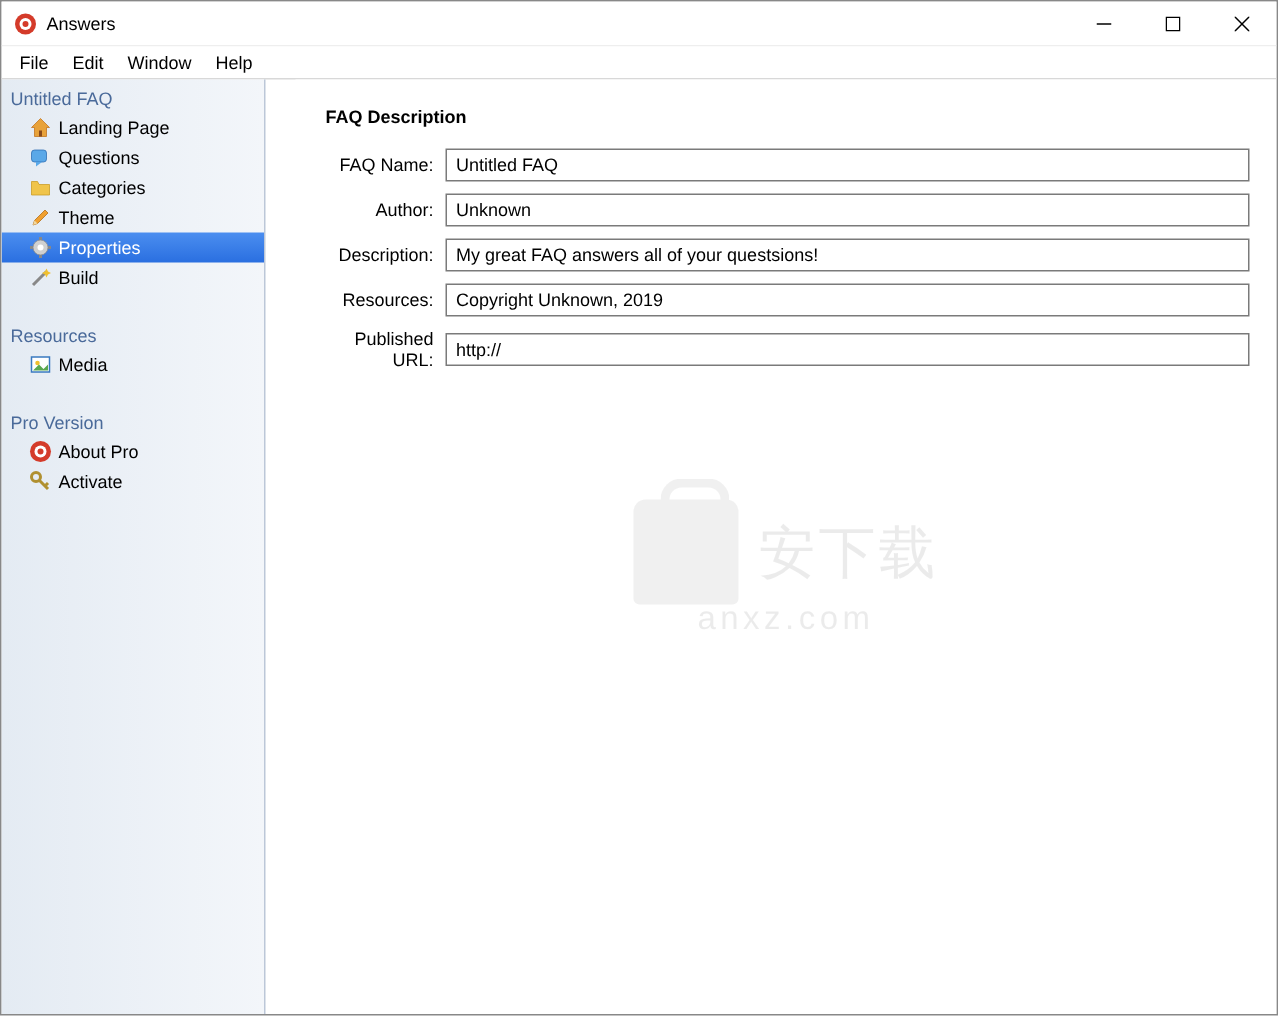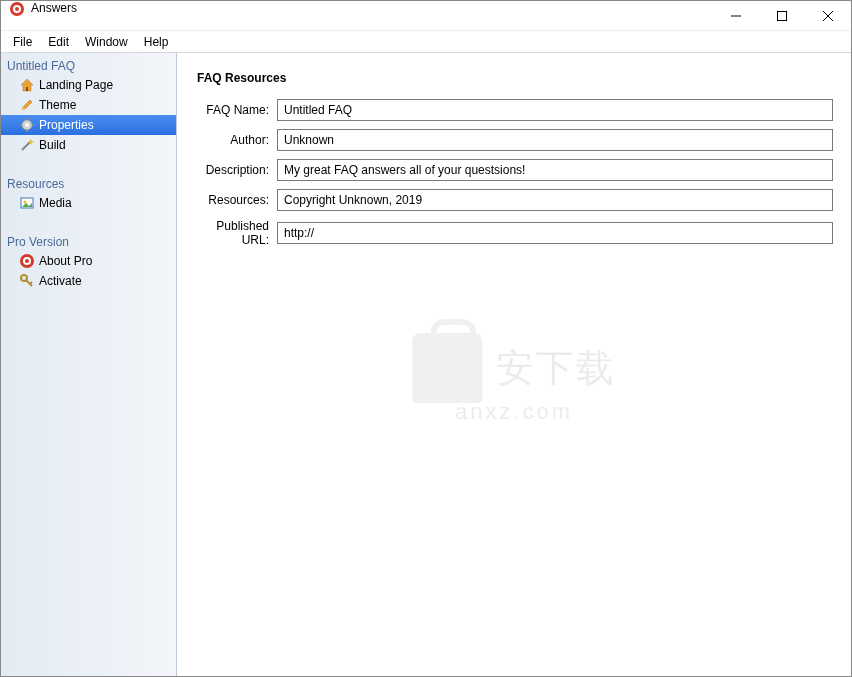--- a/index.html
+++ b/index.html
@@ -9,21 +9,21 @@
   background: #fff;
   width: 852px;
   height: 677px;
   overflow: hidden;
   border: 1px solid #888;
 }
 .titlebar {
   height: 30px;
   background: #fff;
   display: flex;
-  align-items: flex-start;
+  align-items: center;
   padding-left: 8px;
   border-bottom: 1px solid #eee;
 }
 .titlebar .app-icon {
   width: 16px; height: 16px; margin-right: 6px;
 }
 .titlebar .title { flex: 1; font-size: 12px; }
 .titlebar .win-controls { display: flex; }
 .titlebar .win-btn {
   width: 46px; height: 30px;
@@ -38,20 +38,21 @@
   border-bottom: 1px solid #d8d8d8;
   background: #fff;
 }
 .menubar .menu-item {
   padding: 18px 8px;
   cursor: default;
 }
 .content {
   display: flex;
   height: calc(677px - 30px - 22px - 2px);
+  gap: 20px;
 }
 .sidebar {
   width: 176px;
   background: linear-gradient(to right, #e4ebf3 0%, #f3f6fa 100%);
   border-right: 1px solid #bcc7d8;
   padding: 4px 0 0 0;
   overflow: hidden;
 }
 .sidebar .section-title {
   color: #4a6a9a;
@@ -194,21 +195,38 @@
     <div class="tree-item">
       <span class="item-icon">
         <svg width="16" height="16" viewBox="0 0 16 16">
             <path d="M8 2 L14 8 L12 8 L12 14 L4 14 L4 8 L2 8 Z" fill="#e8a23a" stroke="#c0701a" stroke-width="0.5"></path>
             <rect x="7" y="10" width="2" height="4" fill="#8a4a1a"></rect>
           </svg>
       </span>
       <span>Landing Page</span>
     </div>
 
-
+    <div class="tree-item">
+      <span class="item-icon">
+        <svg width="16" height="16" viewBox="0 0 16 16">
+            <rect x="2" y="3" width="10" height="8" rx="2" fill="#5aa8e8" stroke="#2a6ab0" stroke-width="0.5"></rect>
+            <path d="M5 11 L5 14 L9 11" fill="#5aa8e8"></path>
+          </svg>
+      </span>
+      <span>Questions</span>
+    </div>
+
+    <div class="tree-item">
+      <span class="item-icon">
+        <svg width="16" height="16" viewBox="0 0 16 16">
+            <path d="M2 4 L6 4 L7 6 L14 6 L14 13 L2 13 Z" fill="#f0c44a" stroke="#c89a20" stroke-width="0.5"></path>
+          </svg>
+      </span>
+      <span>Categories</span>
+    </div>
 
     <div class="tree-item">
       <span class="item-icon">
         <svg width="16" height="16" viewBox="0 0 16 16">
             <path d="M3 13 L4 10 L11 3 L13 5 L6 12 Z" fill="#f0a030" stroke="#b06a10" stroke-width="0.5"></path>
             <path d="M3 13 L4 10 L6 12 Z" fill="#f0d8a0"></path>
           </svg>
       </span>
       <span>Theme</span>
     </div>
@@ -272,21 +290,21 @@
             <circle cx="5" cy="5" r="3" fill="none" stroke="#b09030" stroke-width="2"></circle>
             <line x1="7" y1="7" x2="13" y2="13" stroke="#b09030" stroke-width="2"></line>
             <line x1="11" y1="11" x2="13" y2="9" stroke="#b09030" stroke-width="2"></line>
           </svg>
       </span>
       <span>Activate</span>
     </div>
   </div>
 
   <div class="main">
-    <div class="heading">FAQ Resources</div>
+    <div class="heading">FAQ Description</div>
 
     <div class="form-row">
       <div class="label">FAQ Name:</div>
       <input type="text" value="Untitled FAQ" style="">
     </div>
 
     <div class="form-row">
       <div class="label">Author:</div>
       <input type="text" value="Unknown" style="">
     </div>

